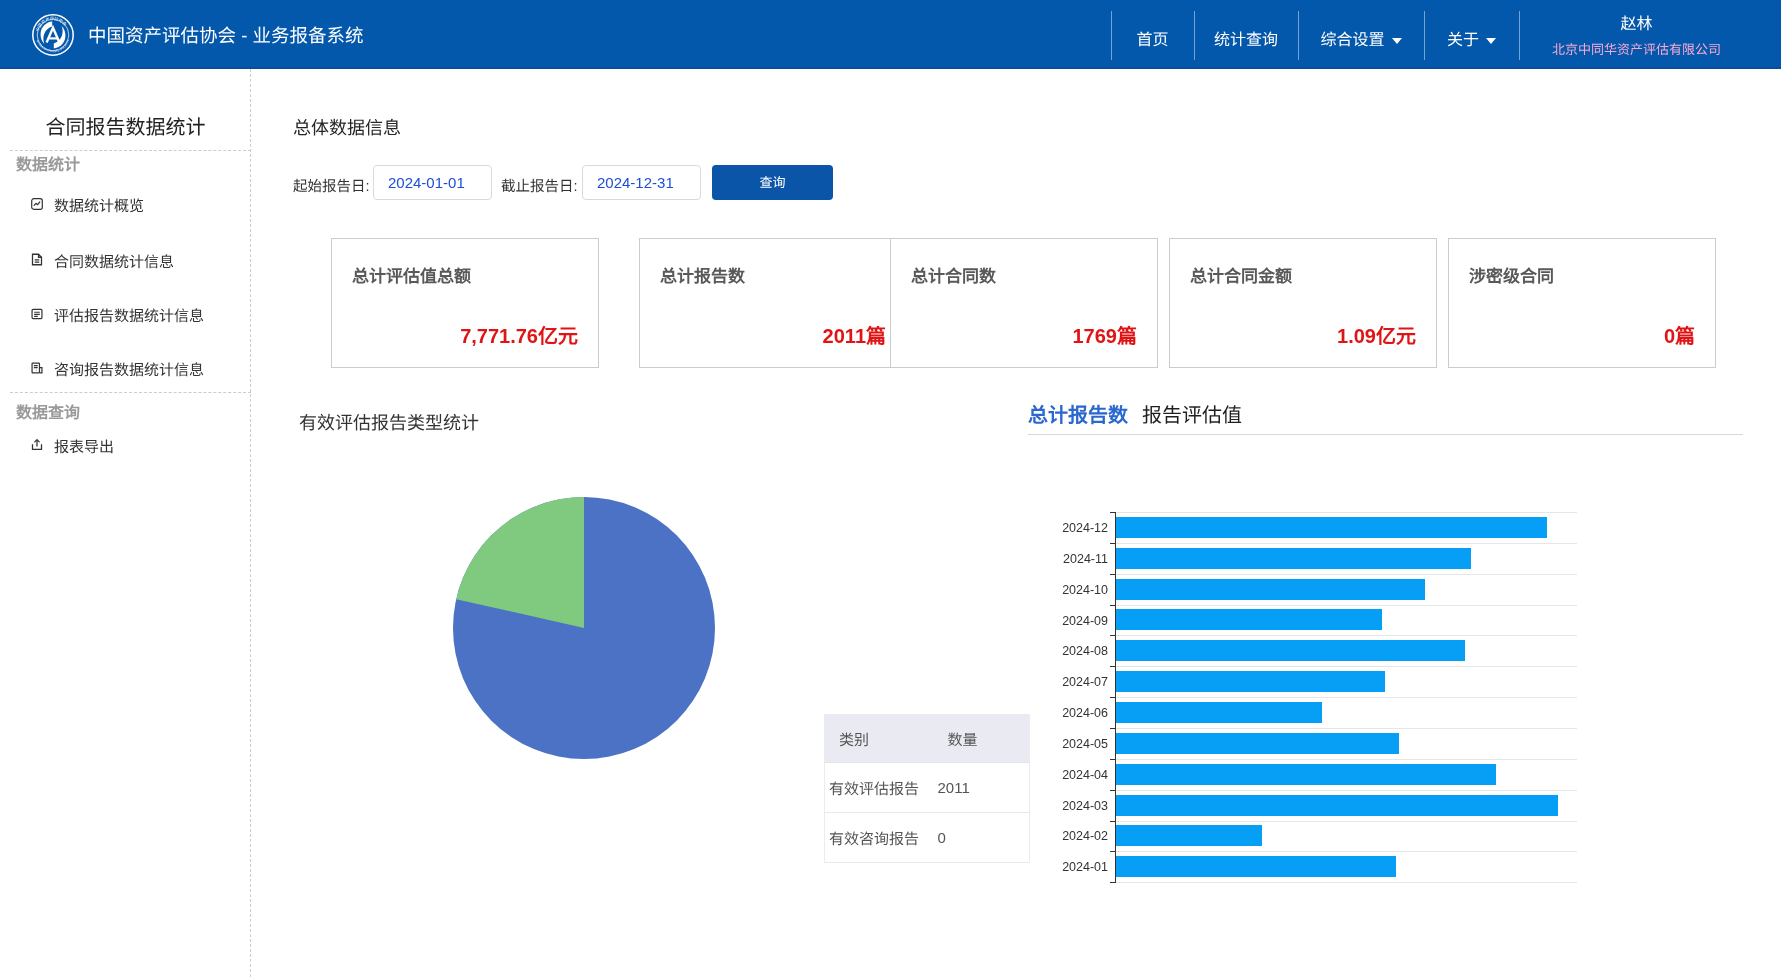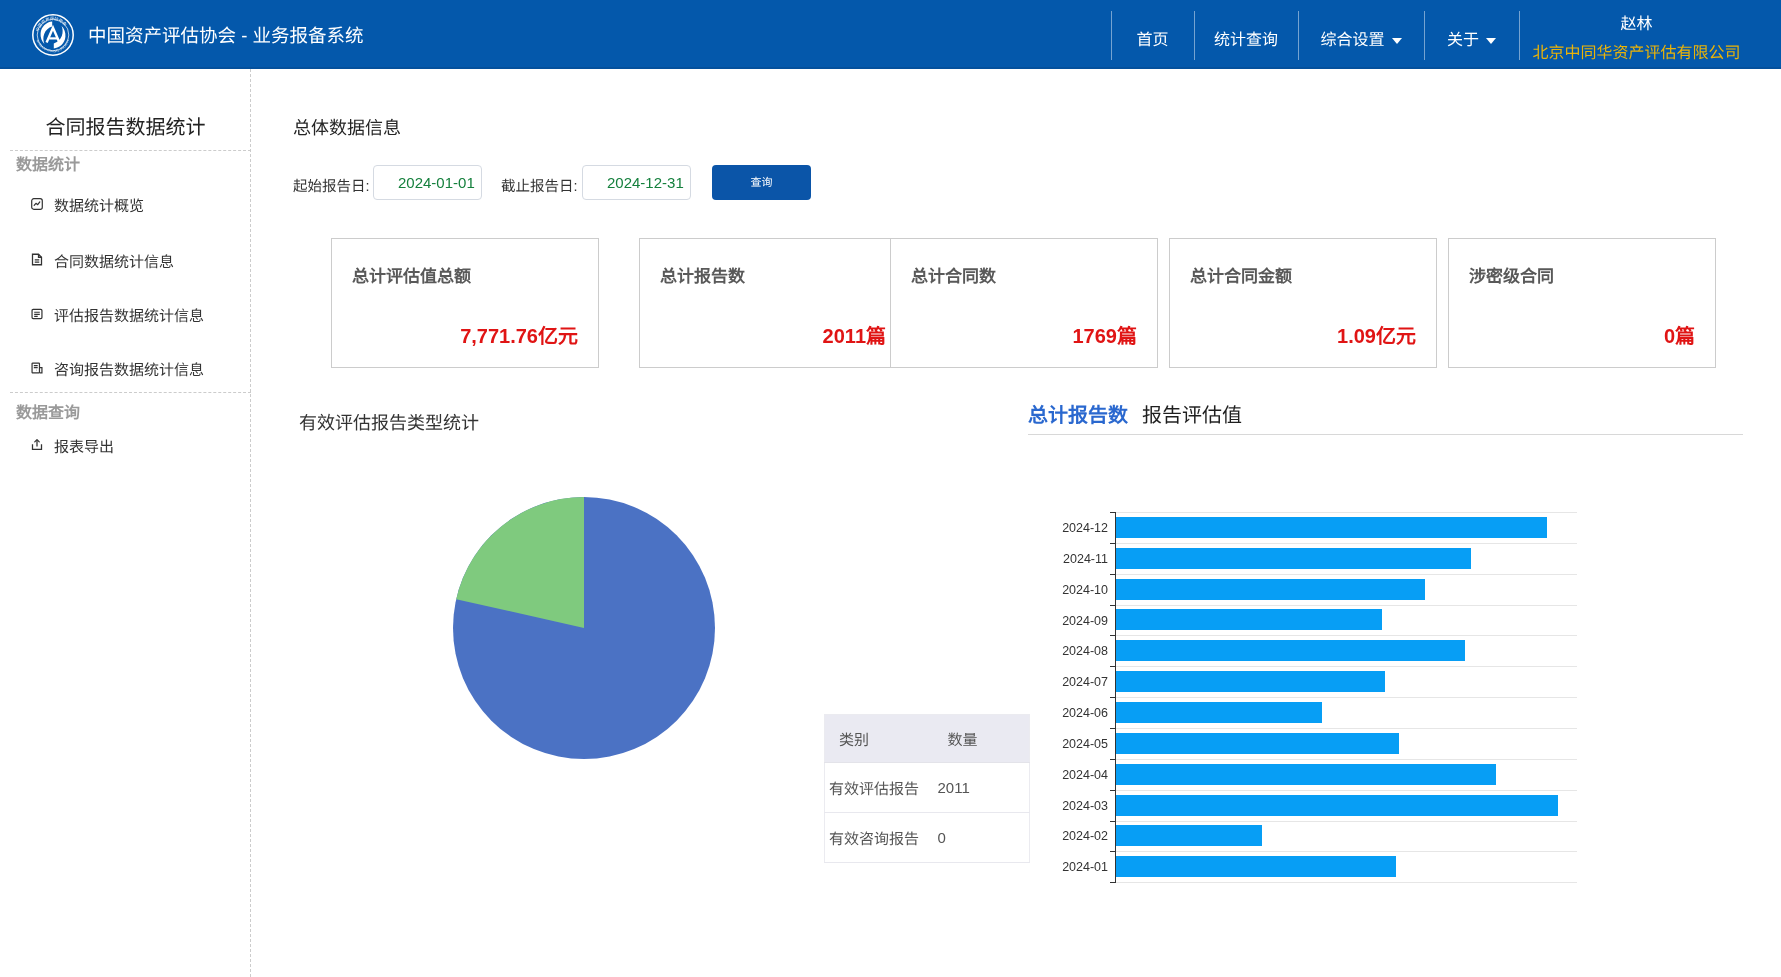--- a/index.html
+++ b/index.html
@@ -9,36 +9,36 @@
 .abs { position:absolute; }
 
 
 #nav { position:absolute; left:0; top:0; width:1781px; height:69px; background:#0458ab; border-bottom:2px solid #04509c; }
 #nav .brand { position:absolute; left:88px; top:0; height:72px; line-height:72px; color:#fff; font-size:18.5px; }
 .navsep { position:absolute; top:11px; width:1px; height:49px; background:rgba(255,255,255,0.45); }
 .navitem { position:absolute; top:6px; height:67px; line-height:67px; color:#fff; font-size:16px; text-align:center; }
 .caret { display:inline-block; width:0; height:0; border-left:5px solid transparent; border-right:5px solid transparent; border-top:6px solid #fff; margin-left:7px; vertical-align:middle; }
 #user { position:absolute; left:1519px; top:0; width:235px; height:67px; text-align:center; }
 #user .uname { color:#fff; font-size:16px; margin-top:10px; }
-#user .ucomp { color:#eab308; font-size:16px; margin-top:5px; }
+#user .ucomp { color:#f9a8d4; font-size:13px; margin-top:5px; }
 
 
 #side { position:absolute; left:0; top:69px; width:251px; height:908px; border-right:1px dashed #ccc; }
 #side .stitle { position:absolute; left:0; top:42px; width:251px; text-align:center; font-size:20px; color:#222; }
 .sdash { position:absolute; left:10px; width:241px; border-top:1px dashed #ccc; }
 .shead { position:absolute; left:16px; font-size:16px; font-weight:bold; color:#9a9a9a; }
 .sitem { position:absolute; left:31px; font-size:15px; color:#333; }
 .sitem svg { vertical-align:1px; margin-right:11px; }
 .sitem .itxt { }
 
 
 #h1 { position:absolute; left:293px; top:113px; font-size:18px; color:#262626; }
 .flabel { position:absolute; top:174px; font-size:14.5px; color:#333; }
-.finput { position:absolute; top:165px; width:109px; height:35px; border:1px solid #d5dae2; border-radius:4px; text-align:left; padding-left:24px; line-height:33px; font-size:15px; color:#15803d; }
-#qbtn { position:absolute; left:712px; top:165px; width:99px; height:35px; background:#0b55a8; color:#fff; font-size:11px; text-align:center; line-height:35px; border-radius:4px; }
+.finput { position:absolute; top:165px; width:119px; height:35px; border:1px solid #d5dae2; border-radius:4px; text-align:left; padding-left:14px; line-height:33px; font-size:15px; color:#1d4ed8; }
+#qbtn { position:absolute; left:712px; top:165px; width:121px; height:35px; background:#0b55a8; color:#fff; font-size:13px; text-align:center; line-height:35px; border-radius:4px; }
 
 .card { position:absolute; top:238px; width:268px; height:130px; background:#fff; border:1px solid #ccc; }
 .card .ct { position:absolute; left:20px; top:23px; font-size:17px; font-weight:bold; color:#595959; }
 .card .cv { position:absolute; right:20px; font-size:20px; font-weight:bold; color:#e01414; line-height:20px; white-space:nowrap; }
 .card .cv { top:auto; bottom:21px; }
 
 #pietitle { position:absolute; left:299px; top:408px; font-size:18px; color:#333; }
 
 
 #ttable { position:absolute; left:824px; top:714px; width:206px; border:1px solid #ebebf0; border-collapse:collapse; font-size:15px; color:#555; }

